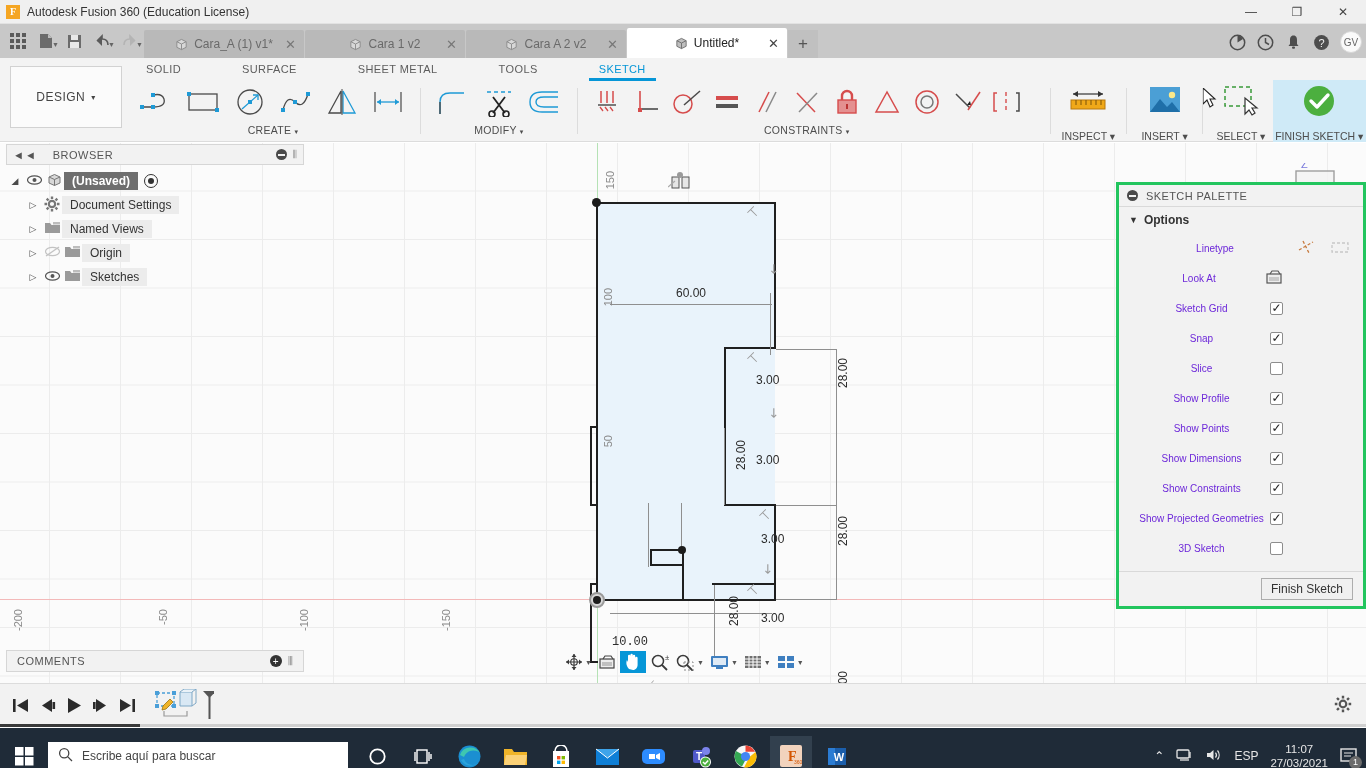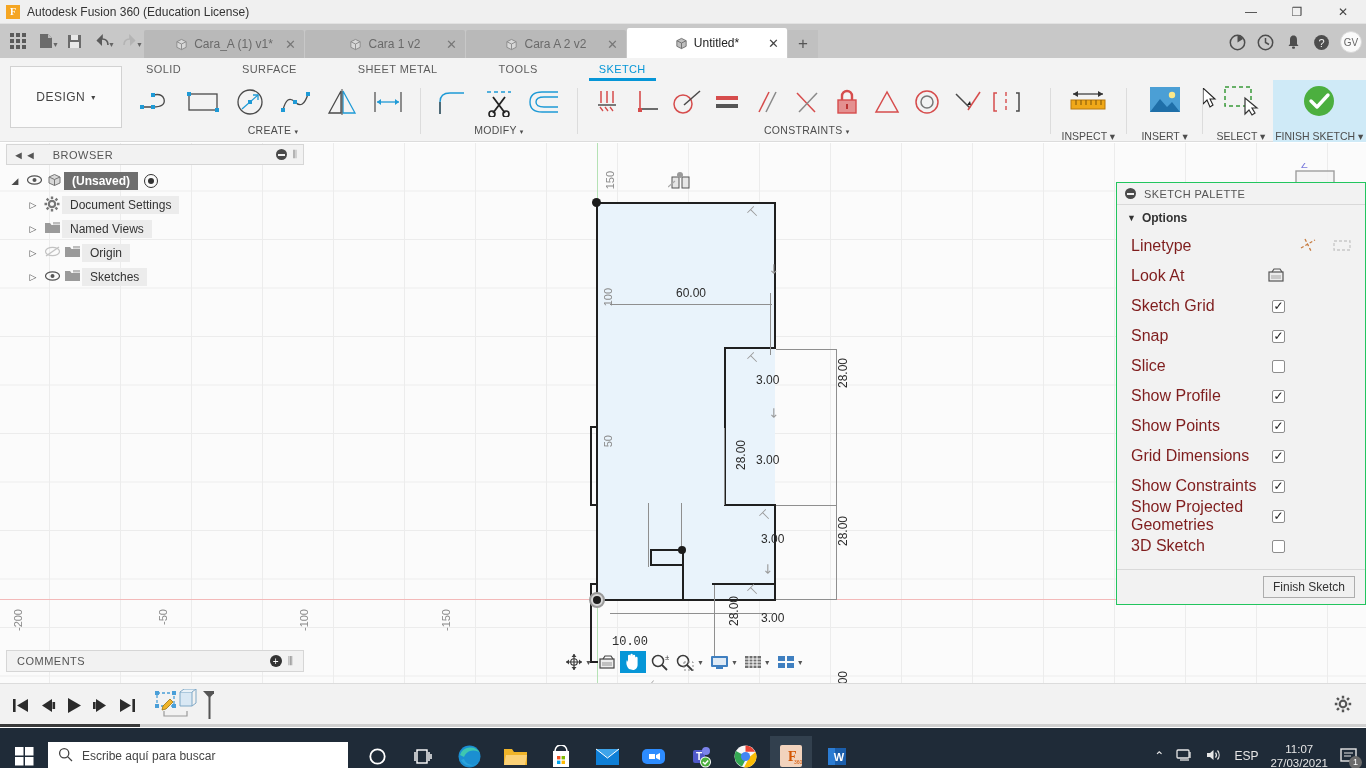--- a/index.html
+++ b/index.html
@@ -115,34 +115,34 @@
   .gline { position:absolute; background:#8f8f8f; }
   .gline.h{height:1px;} .gline.v{width:1px;}
   .dimtxt { position:absolute; font-size:12px; color:#2b2b2b; background:transparent; white-space:nowrap;}
   .dimtxt.vert { writing-mode:vertical-rl; transform:rotate(180deg); }
   .dark { position:absolute; border-radius:50%; background:#1c1c1c;}
   .constraint{ position:absolute; color:#9a9a9a; font-size:13px;}
 
   
   .palette {
     position:absolute; right:0px; top:182px; width:250px;
-    background:#f2f2f2; border:1px solid #22c55e;
+    background:#f2f2f2; border:3px solid #22c55e;
   }
   .pal-head { height:22px; display:flex; align-items:center; padding:0 8px;
               border-bottom:1px solid #d9d9d9; background:#f2f2f2;}
   .pal-head .dot{width:11px;height:11px;border-radius:50%;background:#4a4a4a;margin-right:8px;
                  position:relative;}
   .pal-head .dot:after{content:'';position:absolute;left:2px;top:5px;width:7px;height:1.5px;background:#f2f2f2;}
   .pal-head .t{font-size:11px;color:#555;letter-spacing:.4px;}
   .pal-opt { font-size:12px; color:#333; padding:6px 10px 4px; display:flex;align-items:center;gap:6px;
              font-weight:bold;}
   .pal-opt .tri{font-size:9px;}
   .pal-rows{padding:2px 0 8px;}
   .pal-row { height:30px; display:flex; align-items:center; padding:0 14px; }
-  .pal-row .rl{ flex:1; font-size:16px; color:#7f1d1d; }
+  .pal-row .rl{ flex:1; font-size:10px; color:#6d28d9;text-align:center; }
   .cb { width:13px;height:13px; border:1px solid #8d8d8d; background:#fff;
         display:flex;align-items:center;justify-content:center; border-radius:2px;
         box-shadow:inset 0 0 0 1px #fff; }
   .cb.on:after{ content:'✓'; font-size:12px; color:#222; line-height:11px;}
   .pal-foot{ border-top:1px solid #d9d9d9; padding:6px 10px; display:flex;justify-content:flex-end;}
   .fs-btn{ border:1px solid #adadad; background:#f0f0f0; font-size:12px; padding:3px 9px; color:#333;}
 
   
   .browser { position:absolute; left:6px; top:144px; width:298px; }
   .br-head { height:21px; background:#f2f2f2; border:1px solid #d6d6d6;
@@ -816,21 +816,21 @@
         <span class="rl">Show Profile</span>
         <span class="cb on" style="margin-right:66px;"></span>
       </div>
 
       <div class="pal-row">
         <span class="rl">Show Points</span>
         <span class="cb on" style="margin-right:66px;"></span>
       </div>
 
       <div class="pal-row">
-        <span class="rl">Grid Dimensions</span>
+        <span class="rl">Show Dimensions</span>
         <span class="cb on" style="margin-right:66px;"></span>
       </div>
 
       <div class="pal-row">
         <span class="rl">Show Constraints</span>
         <span class="cb on" style="margin-right:66px;"></span>
       </div>
 
       <div class="pal-row">
         <span class="rl">Show Projected Geometries</span>

